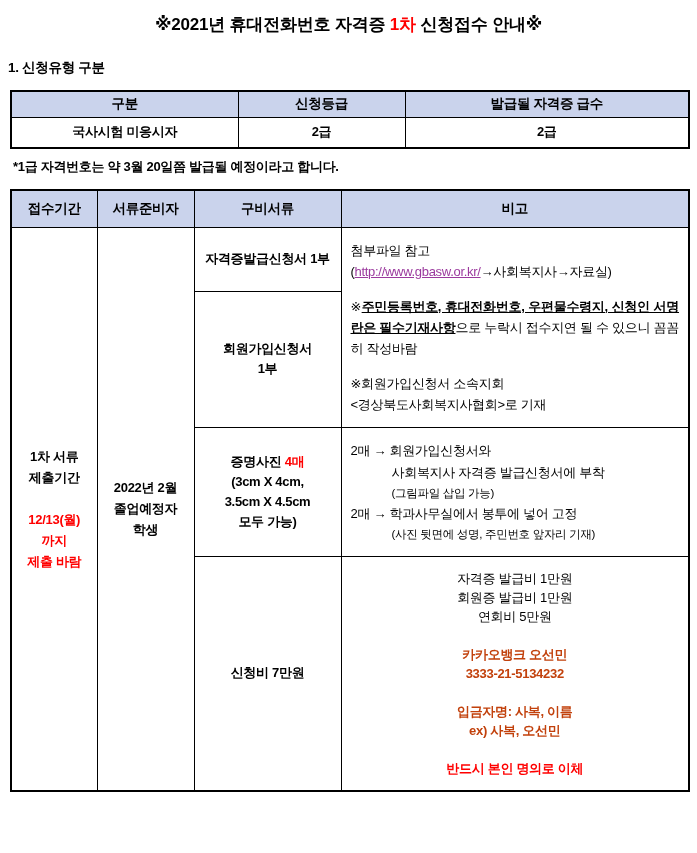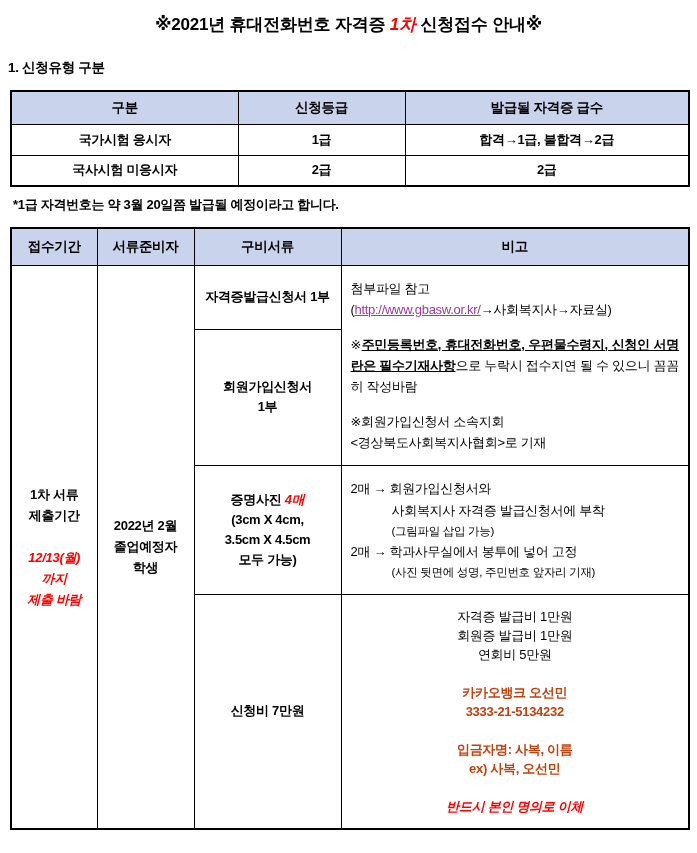--- a/index.html
+++ b/index.html
@@ -11,21 +11,21 @@
   }
   .page { width:697px; height:853px; overflow:hidden; background:#fff; }
 
   .doc-title {
     padding-top:13px;
     text-align:center;
     font-size:17px;
     font-weight:bold;
     letter-spacing:-0.2px;
   }
-  .red   { color:#ff0000;font-style:italic; }
+  .red   { color:#ff0000; }
   .green { color:#c2410c; }
   .bold  { font-weight:bold; }
   .underline { text-decoration:underline;margin-top:20px; }
 
   .section-heading {
     margin:23px 0 0 8px;
     font-size:13.5px;
     font-weight:bold;
     letter-spacing:-0.3px;
   }
@@ -40,21 +40,21 @@
     letter-spacing:-0.3px;
   }
   th, td { border:1px solid #000; text-align:center; vertical-align:middle; }
   th {
     background:#cad3ec;
     font-weight:bold;
     font-size:13.5px;
   }
 
   
-  .t1 th { height:33px; }
+  .t1 th { height:26px; }
   .t1 td { height:31px; font-weight:bold; }
 
   
   .t2 th { height:37px; }
   .t2 .row-doc1 { height:61px; }
   .t2 .row-doc2 { height:128px; }
   .t2 .row-doc3 { height:122px; }
   .t2 .row-doc4 { height:231px; }
 
   .doc-cell { font-weight:bold; line-height:20px; padding:2px 1px; }
@@ -106,25 +106,20 @@
         <col style="width:284px">
       </colgroup>
     <thead>
       <tr>
         <th>구분</th>
         <th>신청등급</th>
         <th>발급될 자격증 급수</th>
       </tr>
     </thead>
     <tbody>
-      <tr>
-        <td>국가시험 응시자</td>
-        <td>1급</td>
-        <td>합격→1급, 불합격→2급</td>
-      </tr>
       <tr>
         <td>국사시험 미응시자</td>
         <td>2급</td>
         <td>2급</td>
       </tr>
     </tbody>
   </table>
 
   <div class="footnote">*1급 자격번호는 약 3월 20일쯤 발급될 예정이라고 합니다.</div>
 

